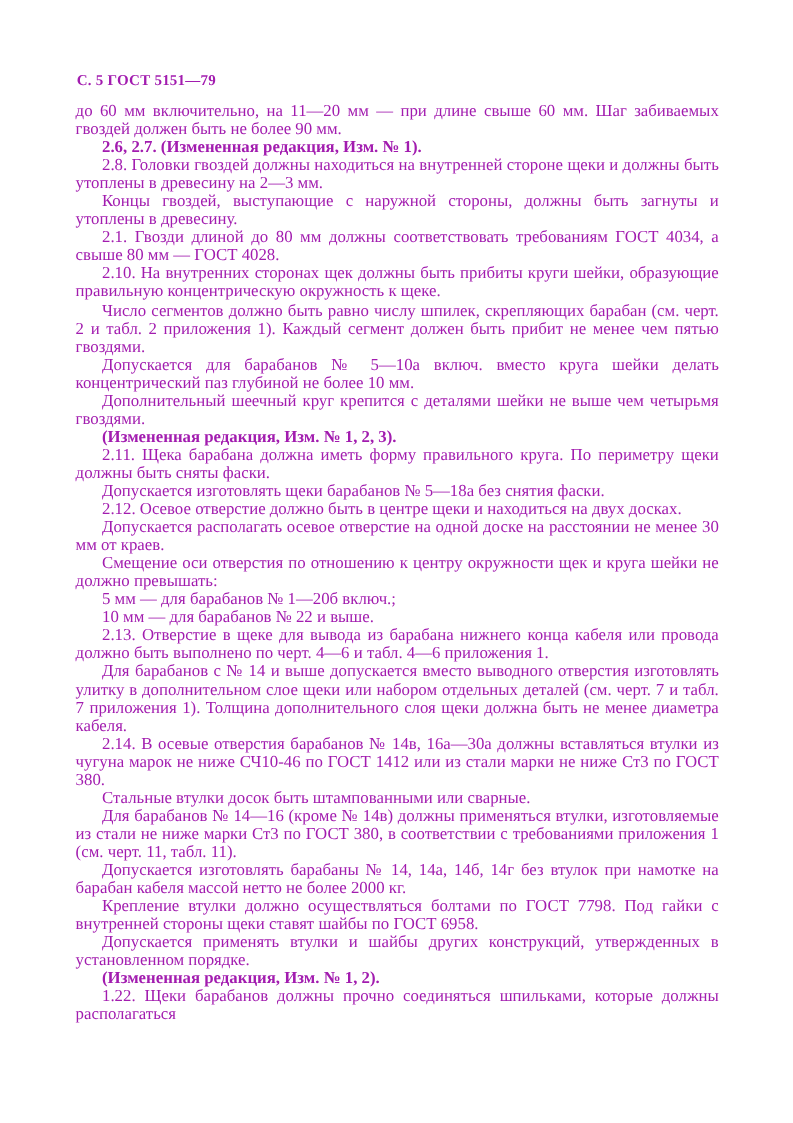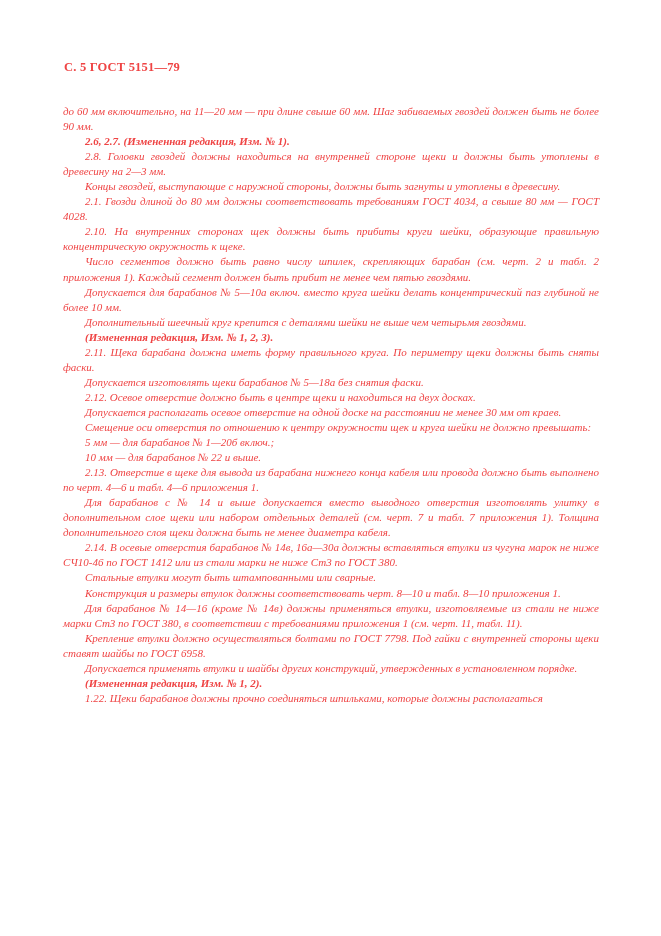--- a/index.html
+++ b/index.html
@@ -7,41 +7,40 @@
     padding: 0;
     background: #ffffff;
   }
   .page {
     position: relative;
     width: 661px;
     height: 936px;
     background: #ffffff;
     overflow: hidden;
     font-family: "Liberation Serif", "DejaVu Serif", serif;
-    color: #ef4444;
+    color: #a21caf;
   }
   .page-header {
     position: absolute;
     left: 64px;
     top: 60px;
     font-size: 12.5px;
     font-weight: bold;
     letter-spacing: 0.2px;
     white-space: nowrap;
   }
   .document-body {
     position: absolute;
     left: 63px;
-    top: 104px;
+    top: 86px;
     width: 536px;
-    font-size: 11px;
+    font-size: 14px;
     line-height: 15.05px;
     text-align: justify;
     hyphens: auto;
-    font-style: italic;
     -webkit-hyphens: auto;
   }
   .para {
     margin: 0;
     padding: 0;
     text-indent: 22px;
   }
   .para.no-indent {
     text-indent: 0;
   }
@@ -68,21 +67,21 @@
       <p class="para">2.11. Щека барабана должна иметь форму правильного круга. По периметру щеки должны быть сняты фаски.</p>
       <p class="para">Допускается изготовлять щеки барабанов № 5—18а без снятия фаски.</p>
       <p class="para">2.12. Осевое отверстие должно быть в центре щеки и находиться на двух досках.</p>
       <p class="para">Допускается располагать осевое отверстие на одной доске на расстоянии не менее 30 мм от краев.</p>
       <p class="para">Смещение оси отверстия по отношению к центру окружности щек и круга шейки не должно превышать:</p>
       <p class="para">5 мм — для барабанов № 1—20б включ.;</p>
       <p class="para">10 мм — для барабанов № 22 и выше.</p>
       <p class="para">2.13. Отверстие в щеке для вывода из барабана нижнего конца кабеля или провода должно быть выполнено по черт. 4—6 и табл. 4—6 приложения 1.</p>
       <p class="para">Для барабанов с № 14 и выше допускается вместо выводного отверстия изготовлять улитку в дополнительном слое щеки или набором отдельных деталей (см. черт. 7 и табл. 7 приложения 1). Толщина дополнительного слоя щеки должна быть не менее диаметра кабеля.</p>
       <p class="para">2.14. В осевые отверстия барабанов № 14в, 16а—30а должны вставляться втулки из чугуна марок не ниже СЧ10-46 по ГОСТ 1412 или из стали марки не ниже Ст3 по ГОСТ 380.</p>
-      <p class="para">Стальные втулки могут быть штампованными или сварные.</p>
-      <p class="para">Конструкция и размеры втулок должны соответствовать черт. 8—10 и табл. 8—10 приложения 1.</p>
+      <p class="para">Стальные втулки досок быть штампованными или сварные.</p>
       <p class="para">Для барабанов № 14—16 (кроме № 14в) должны применяться втулки, изготовляемые из стали не ниже марки Ст3 по ГОСТ 380, в соответствии с требованиями приложения 1 (см. черт. 11, табл. 11).</p>
+      <p class="para">Допускается изготовлять барабаны № 14, 14а, 14б, 14г без втулок при намотке на барабан кабеля массой нетто не более 2000 кг.</p>
       <p class="para">Крепление втулки должно осуществляться болтами по ГОСТ 7798. Под гайки с внутренней стороны щеки ставят шайбы по ГОСТ 6958.</p>
       <p class="para">Допускается применять втулки и шайбы других конструкций, утвержденных в установленном порядке.</p>
       <p class="para bold">(Измененная редакция, Изм. № 1, 2).</p>
       <p class="para">1.22. Щеки барабанов должны прочно соединяться шпильками, которые должны располагаться</p>
     </div>
 </div>
 
 </body></html>

